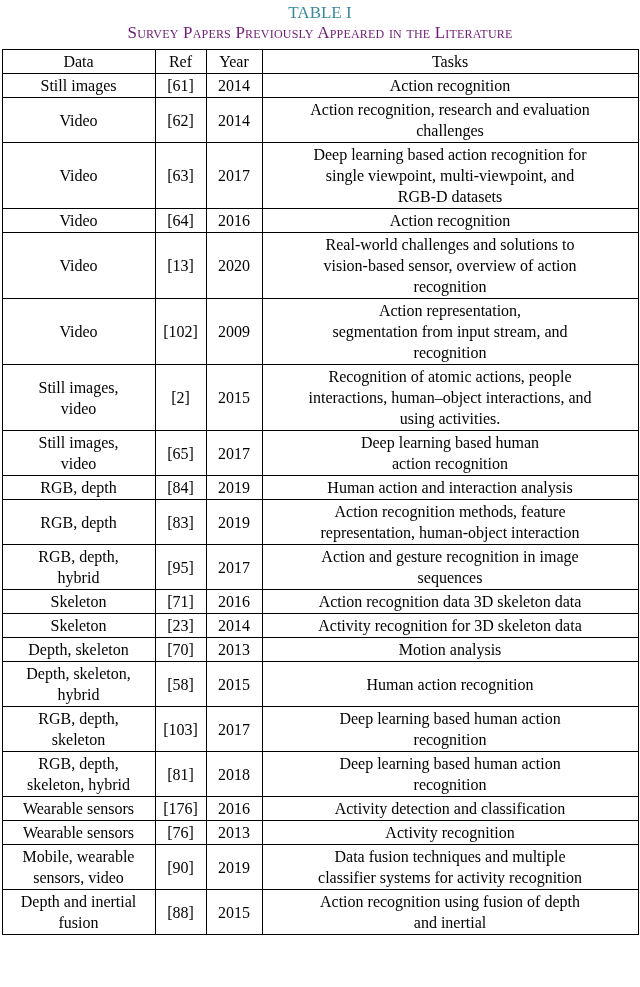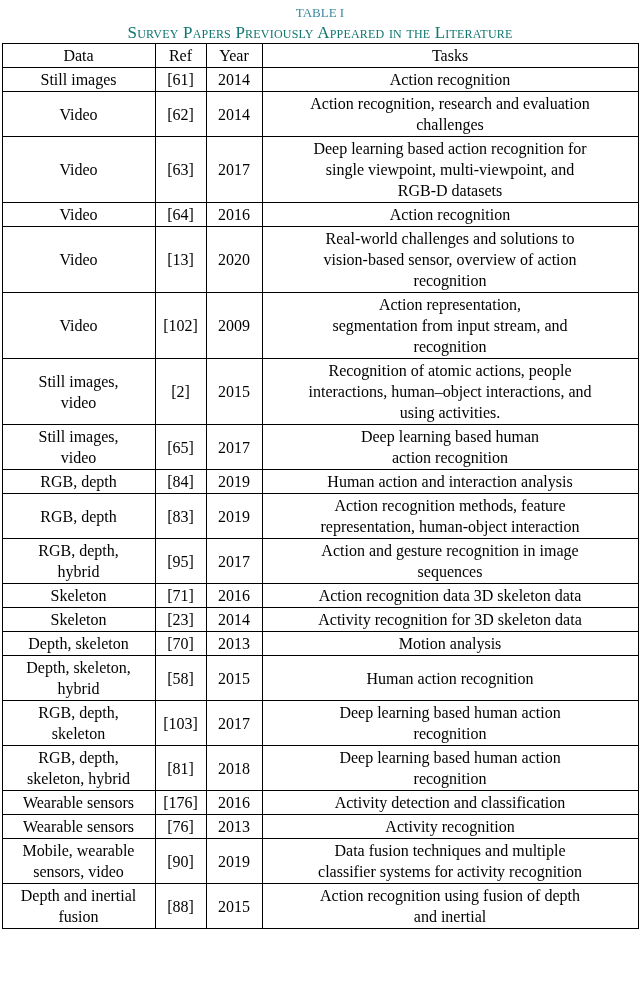--- a/index.html
+++ b/index.html
@@ -10,35 +10,35 @@
     height: 987px;
     overflow: hidden;
     font-family: "Liberation Serif", serif;
     color: #000000;
   }
   .caption {
     text-align: center;
     padding-top: 3px;
   }
   .caption-title {
-    font-size: 13px;
+    font-size: 17px;
     line-height: 20px;
   }
   .caption-sub {
     font-variant: small-caps;
     font-size: 17px;
     line-height: 19px;
     letter-spacing: 0.2px;
-    color: #0f766e;
+    color: #701a75;
   }
   table.survey {
     border-collapse: collapse;
     table-layout: fixed;
     width: 636px;
-    margin: 1px auto 0 auto;
+    margin: 7px auto 0 auto;
   }
   table.survey th,
   table.survey td {
     border: 1px solid #000000;
     text-align: center;
     vertical-align: middle;
     font-size: 16px;
     line-height: 21px;
     padding: 1px 3px;
     font-weight: normal;

